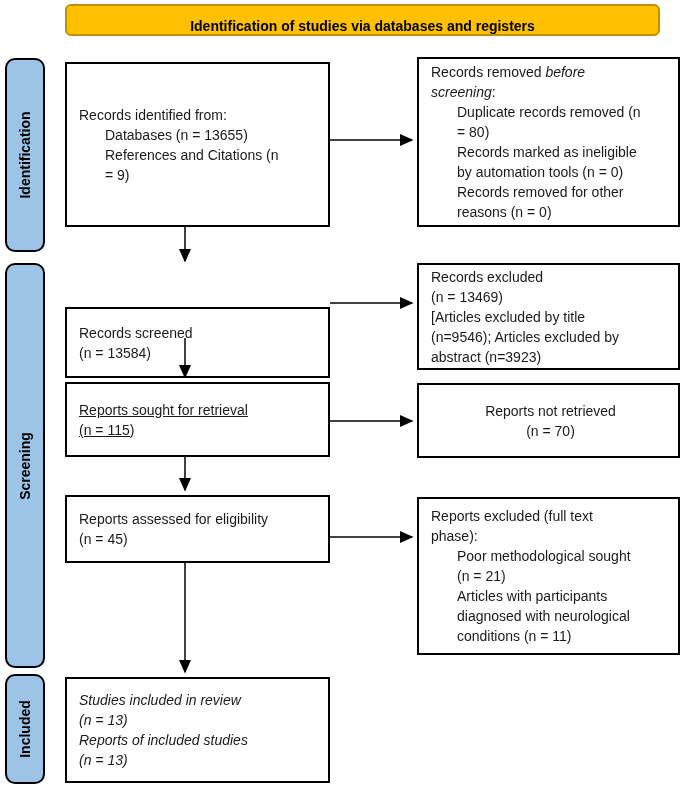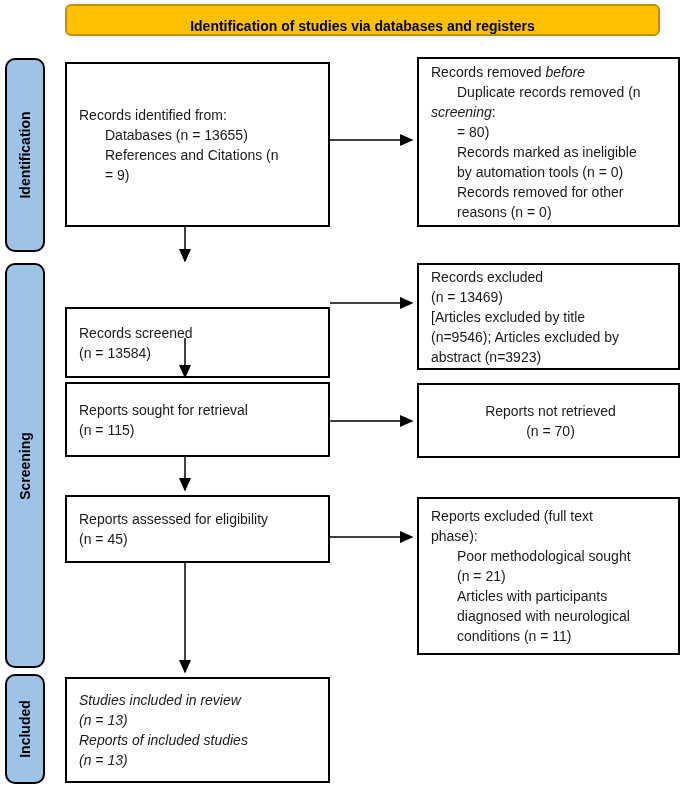--- a/index.html
+++ b/index.html
@@ -52,21 +52,21 @@
     display: flex; flex-direction: column; justify-content: center;
     padding: 6px 8px 6px 12px;
     font-size: 14px; line-height: 20px; color: #1a1a1a;
   }
   .box .line { white-space: nowrap; }
   .box .line.indent { padding-left: 26px; }
   #box-identified       { left: 65px;  top: 62px;  width: 265px; height: 165px; }
   #box-removed          { left: 417px; top: 57px;  width: 263px; height: 170px; }
   #box-screened         { left: 65px;  top: 267px; width: 265px; height: 71px; margin-top: 40px; }
   #box-records-excluded { left: 417px; top: 263px; width: 263px; height: 107px; }
-  #box-sought           { left: 65px;  top: 382px; width: 265px; height: 75px; }
+  #box-sought           { left: 65px;  top: 382px; width: 265px; height: 75px; text-decoration: underline; }
   #box-not-retrieved    { left: 417px; top: 383px; width: 263px; height: 75px; align-items: center; }
   #box-assessed         { left: 65px;  top: 495px; width: 265px; height: 68px; }
   #box-reports-excluded { left: 417px; top: 497px; width: 263px; height: 158px; }
   #box-included         { left: 65px;  top: 677px; width: 265px; height: 106px; font-style: italic; }
   svg.arrows {
     position: absolute; left: 0; top: 0;
     pointer-events: none;
   }
   svg.arrows line { stroke: var(--arrow-color); stroke-width: 1.5; }
 </style>
@@ -90,22 +90,22 @@
   </div>
 
   <div class="box" id="box-identified">
       <div class="line"><span>Records identified from:</span></div>
       <div class="line indent"><span>Databases (n = 13655)</span></div>
       <div class="line indent"><span>References and Citations (n</span></div>
       <div class="line indent"><span>= 9)</span></div>
     </div>
   <div class="box" id="box-removed">
       <div class="line"><span>Records removed </span><span style="font-style: italic;">before</span></div>
+      <div class="line"><span style="font-style: italic;">screening</span><span>:</span></div>
       <div class="line indent"><span>Duplicate records removed (n</span></div>
-      <div class="line"><span style="font-style: italic;">screening</span><span>:</span></div>
       <div class="line indent"><span>= 80)</span></div>
       <div class="line indent"><span>Records marked as ineligible</span></div>
       <div class="line indent"><span>by automation tools (n = 0)</span></div>
       <div class="line indent"><span>Records removed for other</span></div>
       <div class="line indent"><span>reasons (n = 0)</span></div>
     </div>
   <div class="box" id="box-screened">
       <div class="line"><span>Records screened</span></div>
       <div class="line"><span>(n = 13584)</span></div>
     </div>

